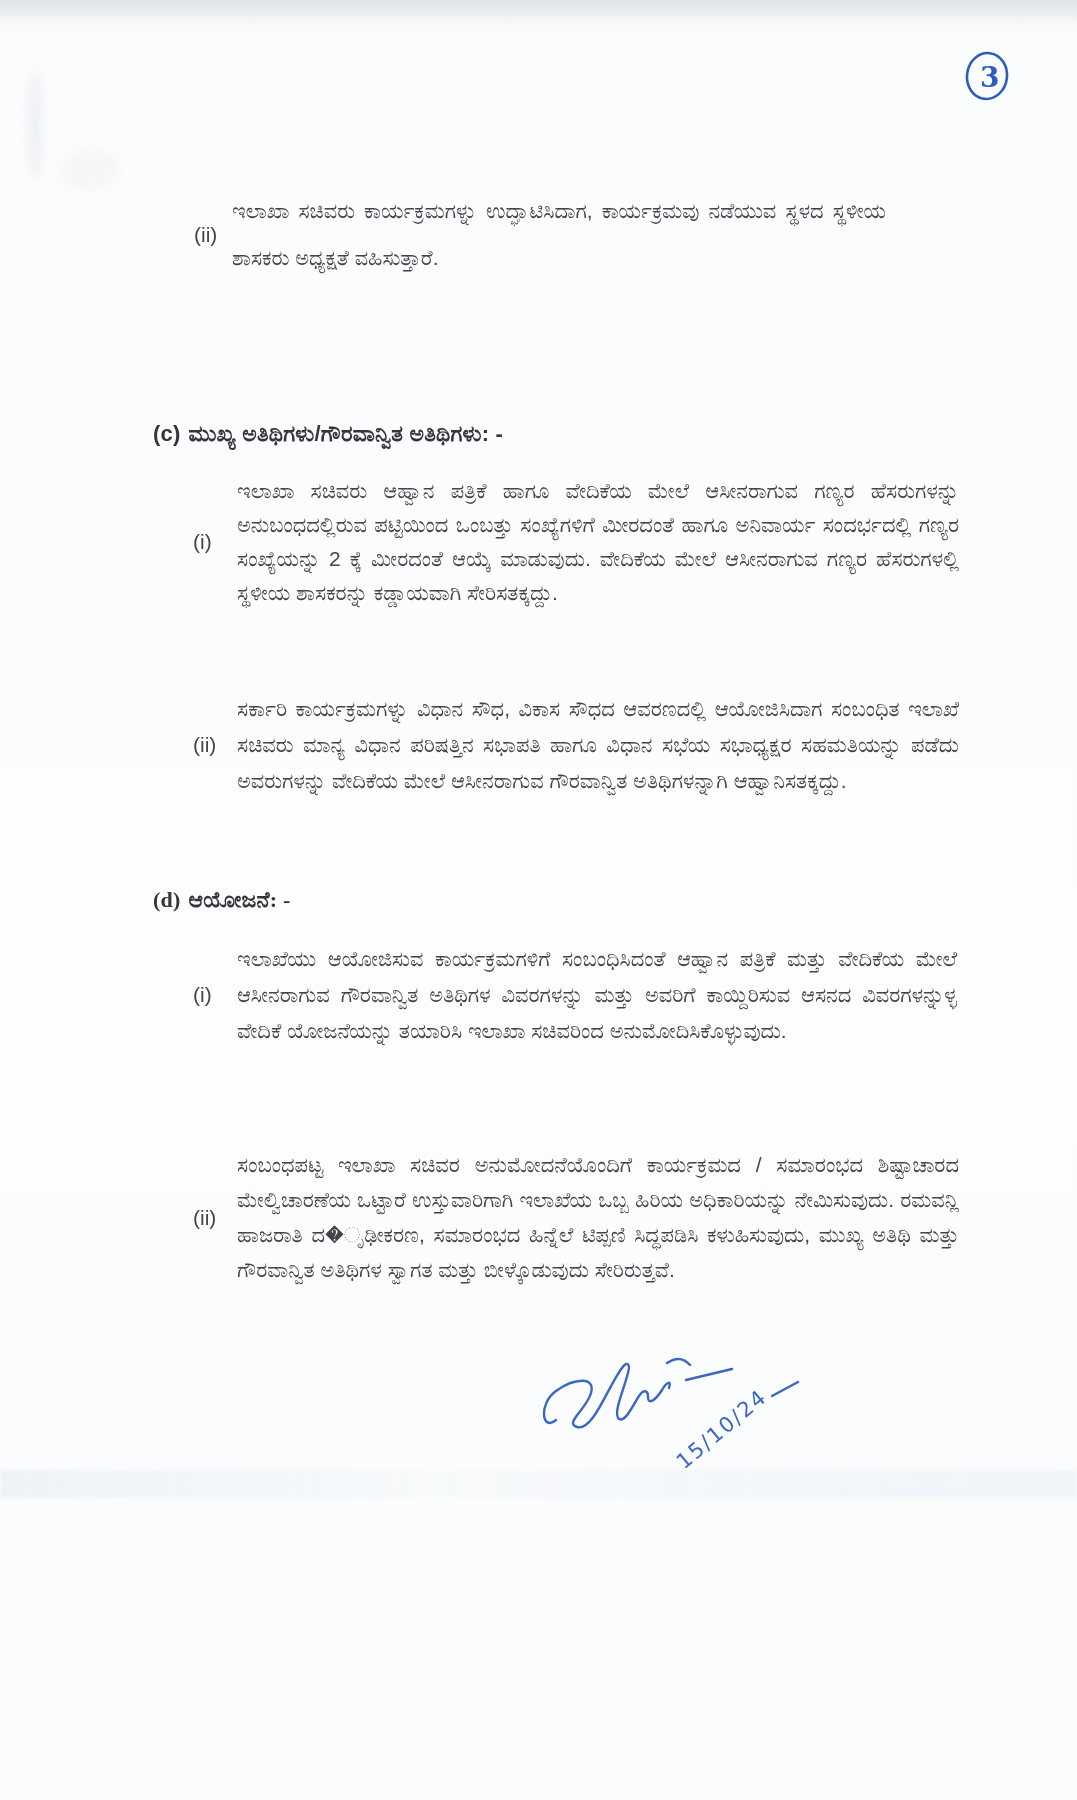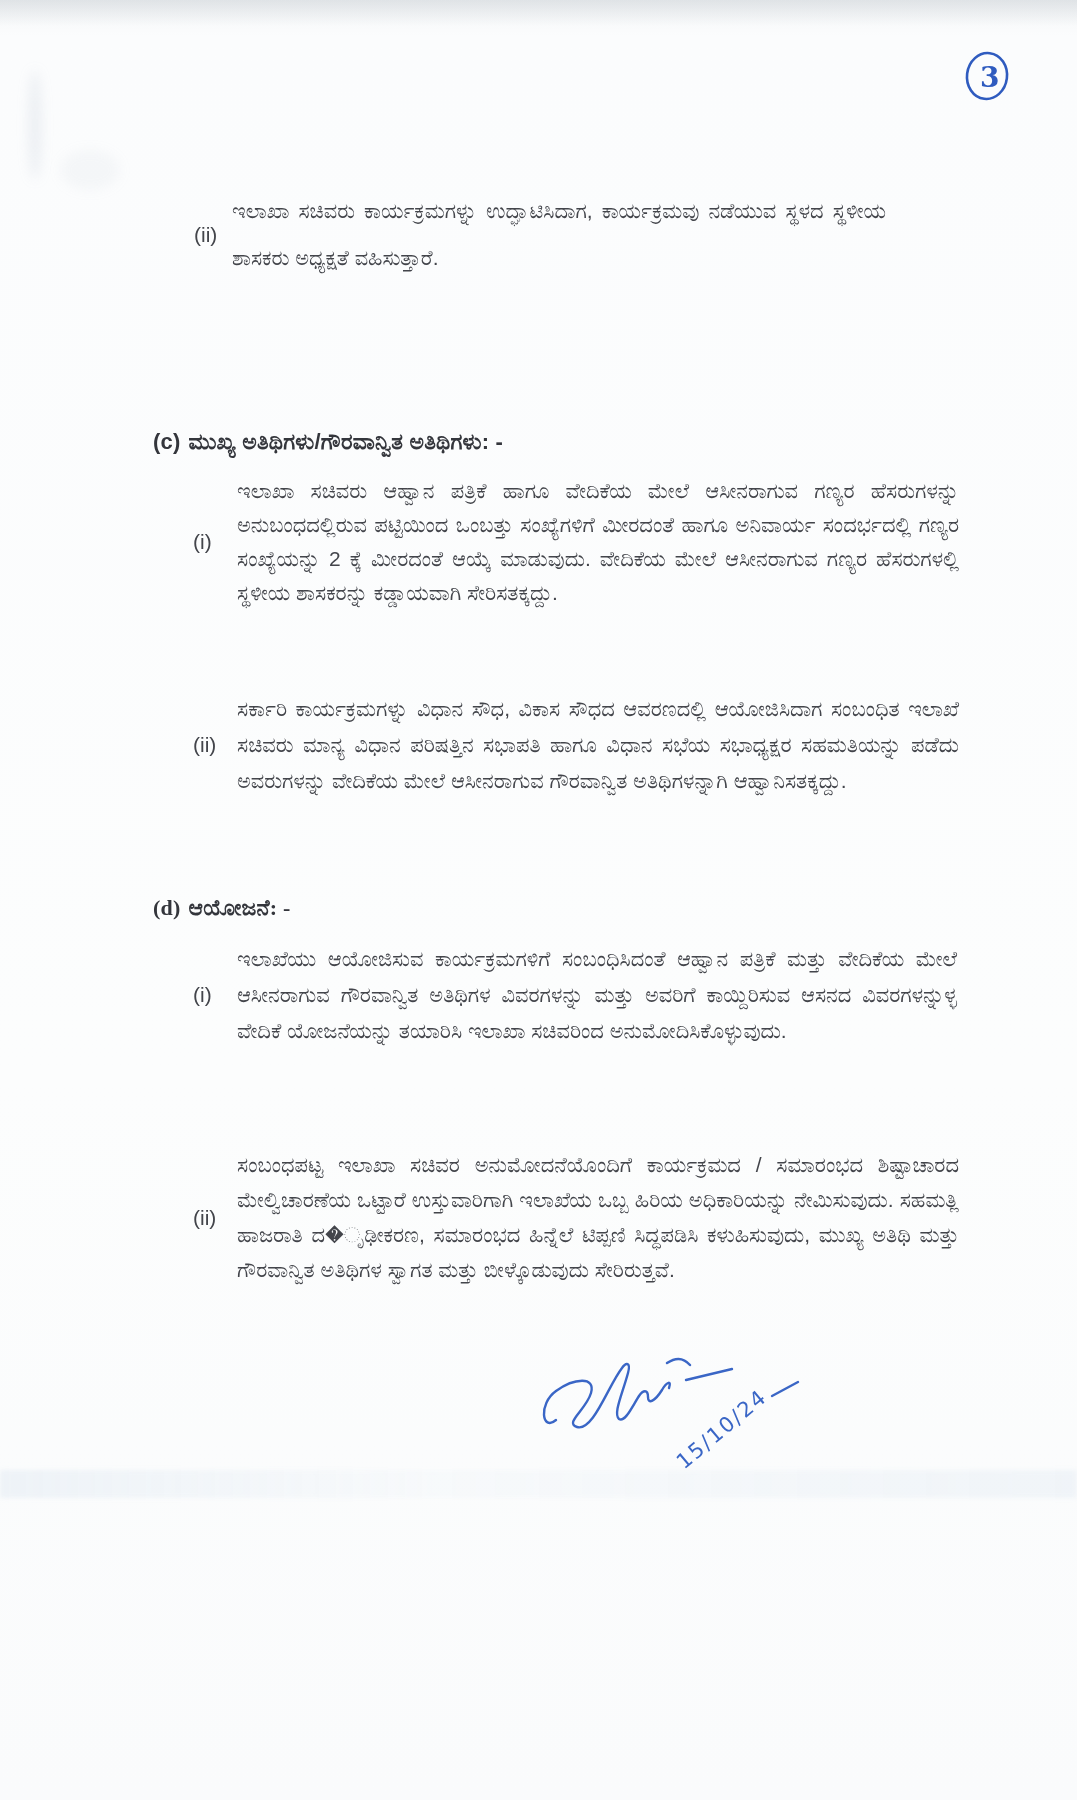--- a/index.html
+++ b/index.html
@@ -34,21 +34,20 @@
   .li .m44{flex:0 0 44px;}
   .li .txt{flex:1;text-align:justify;}
   .lh47{line-height:47px;}
   .lh36{line-height:36px;}
   .lh35{line-height:35px;}
   .lh34{line-height:34px;}
   .heading{
     position:absolute;
     font-size:22px;font-weight:700;color:#34363c;
     letter-spacing:0.2px;
-    margin-top:8px;
   }
   .heading .hlabel{margin-right:8px;}
   .signature{position:absolute;left:536px;top:1356px;width:292px;height:132px;}
   .sig-stroke{fill:none;stroke:#3a66c6;stroke-width:2.4;stroke-linecap:round;stroke-linejoin:round;}
   .sig-date{fill:#3a66c6;font-size:21px;font-family:"DejaVu Sans",sans-serif;letter-spacing:2px;}
   .badge-circle{fill:none;stroke:#2f5bbf;stroke-width:2.6;}
   .badge-num{fill:#2f5bbf;font-size:28px;font-weight:700;font-family:"DejaVu Serif",serif;}
 </style>
 </head>
 <body>
@@ -89,21 +88,21 @@
     <span class="hlabel">(d)</span><span class="htitle">ಆಯೋಜನೆ: -</span>
   </div>
 
   <div class="li lh36" style="top:941px;left:193px;width:764px;">
     <span class="marker m44">(i)</span>
     <div class="txt">ಇಲಾಖೆಯು ಆಯೋಜಿಸುವ ಕಾರ್ಯಕ್ರಮಗಳಿಗೆ ಸಂಬಂಧಿಸಿದಂತೆ ಆಹ್ವಾನ ಪತ್ರಿಕೆ ಮತ್ತು ವೇದಿಕೆಯ ಮೇಲೆ ಆಸೀನರಾಗುವ ಗೌರವಾನ್ವಿತ ಅತಿಥಿಗಳ ವಿವರಗಳನ್ನು ಮತ್ತು ಅವರಿಗೆ ಕಾಯ್ದಿರಿಸುವ ಆಸನದ ವಿವರಗಳನ್ನುಳ್ಳ ವೇದಿಕೆ ಯೋಜನೆಯನ್ನು ತಯಾರಿಸಿ ಇಲಾಖಾ ಸಚಿವರಿಂದ ಅನುಮೋದಿಸಿಕೊಳ್ಳುವುದು.</div>
   </div>
 
   <div class="li lh35" style="top:1147px;left:193px;width:766px;">
     <span class="marker m44">(ii)</span>
-    <div class="txt">ಸಂಬಂಧಪಟ್ಟ ಇಲಾಖಾ ಸಚಿವರ ಅನುಮೋದನೆಯೊಂದಿಗೆ ಕಾರ್ಯಕ್ರಮದ / ಸಮಾರಂಭದ ಶಿಷ್ಟಾಚಾರದ ಮೇಲ್ವಿಚಾರಣೆಯ ಒಟ್ಟಾರೆ ಉಸ್ತುವಾರಿಗಾಗಿ ಇಲಾಖೆಯ ಒಬ್ಬ ಹಿರಿಯ ಅಧಿಕಾರಿಯನ್ನು ನೇಮಿಸುವುದು. ಸಹಮತ್ಲಿ ಹಾಜರಾತಿ ದ�ೃಢೀಕರಣ, ಸಮಾರಂಭದ ಹಿನ್ನೆಲೆ ಟಿಪ್ಪಣಿ ಸಿದ್ಧಪಡಿಸಿ ಕಳುಹಿಸುವುದು, ಮುಖ್ಯ ಅತಿಥಿ ಮತ್ತು ಗೌರವಾನ್ವಿತ ಅತಿಥಿಗಳ ಸ್ವಾಗತ ಮತ್ತು ಬೀಳ್ಕೊಡುವುದು ಸೇರಿರುತ್ತವೆ.</div>
+    <div class="txt">ಸಂಬಂಧಪಟ್ಟ ಇಲಾಖಾ ಸಚಿವರ ಅನುಮೋದನೆಯೊಂದಿಗೆ ಕಾರ್ಯಕ್ರಮದ / ಸಮಾರಂಭದ ಶಿಷ್ಟಾಚಾರದ ಮೇಲ್ವಿಚಾರಣೆಯ ಒಟ್ಟಾರೆ ಉಸ್ತುವಾರಿಗಾಗಿ ಇಲಾಖೆಯ ಒಬ್ಬ ಹಿರಿಯ ಅಧಿಕಾರಿಯನ್ನು ನೇಮಿಸುವುದು. ರಮವನ್ಲಿ ಹಾಜರಾತಿ ದ�ೃಢೀಕರಣ, ಸಮಾರಂಭದ ಹಿನ್ನೆಲೆ ಟಿಪ್ಪಣಿ ಸಿದ್ಧಪಡಿಸಿ ಕಳುಹಿಸುವುದು, ಮುಖ್ಯ ಅತಿಥಿ ಮತ್ತು ಗೌರವಾನ್ವಿತ ಅತಿಥಿಗಳ ಸ್ವಾಗತ ಮತ್ತು ಬೀಳ್ಕೊಡುವುದು ಸೇರಿರುತ್ತವೆ.</div>
   </div>
 
   <svg class="signature" viewBox="0 0 292 132">
     <path class="sig-stroke" d="M20,64 C6,76 2,48 20,35 C38,22 60,20 55,37 C50,54 28,67 41,71 C57,76 72,30 86,12 C90,6 95,6 92,17 C86,39 77,58 83,63 C89,67 97,49 103,40 C107,34 112,33 112,41 C112,49 119,45 126,34 C130,27 136,23 133,32"></path>
     <path class="sig-stroke" d="M131,7 C140,1 148,2 154,9"></path>
     <path class="sig-stroke" d="M150,24 L196,13"></path>
     <path class="sig-stroke" d="M236,40 L262,26"></path>
     <text class="sig-date" transform="translate(148,114) rotate(-40)">15/10/24</text>
   </svg>
 

